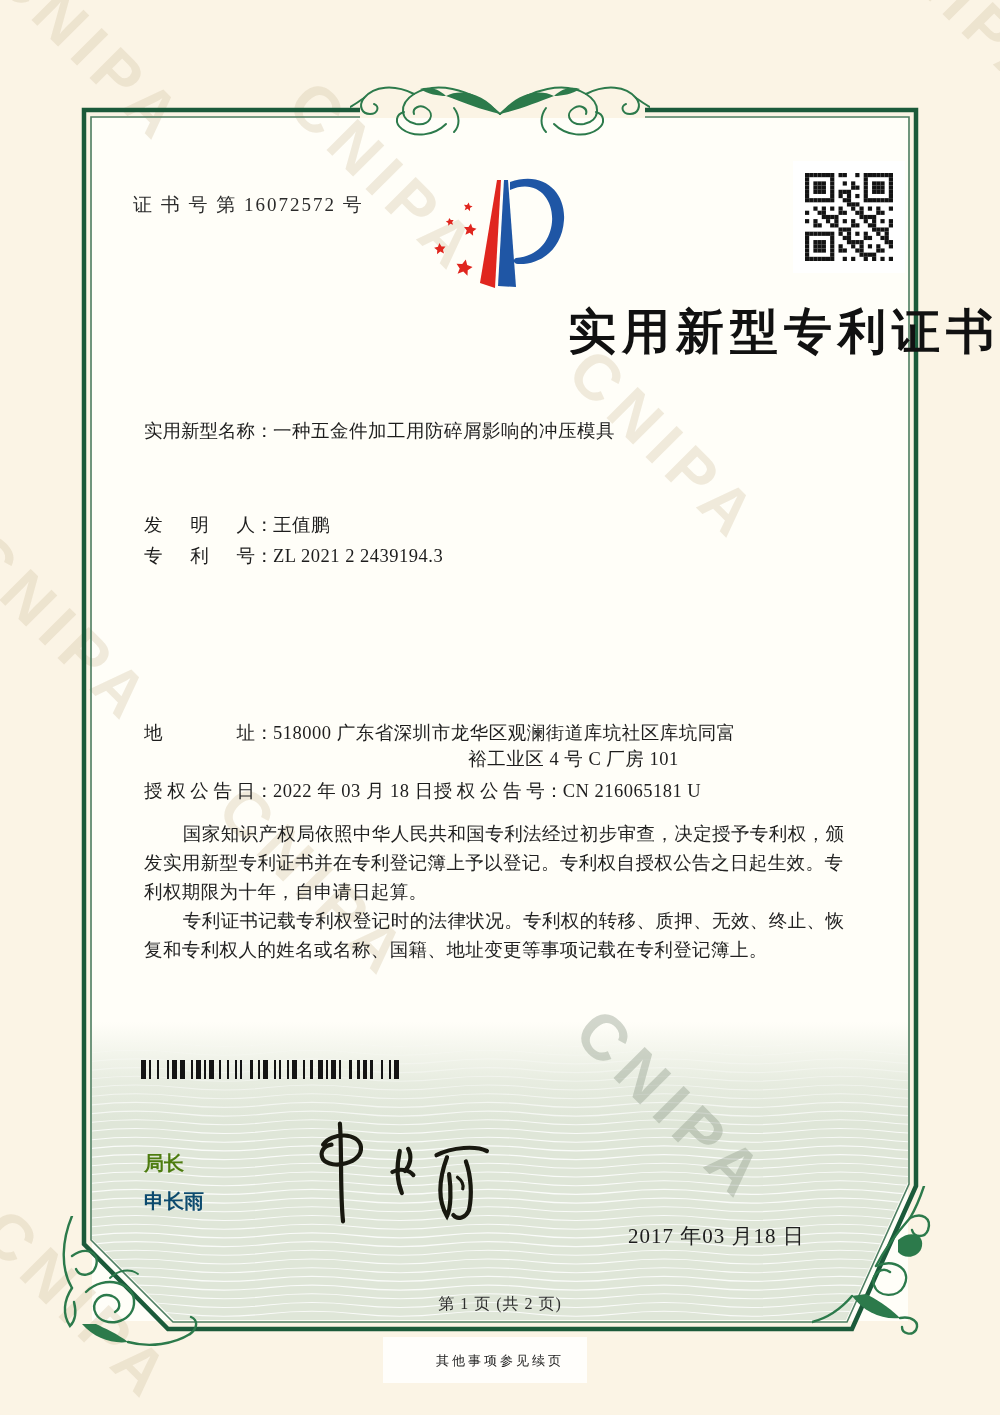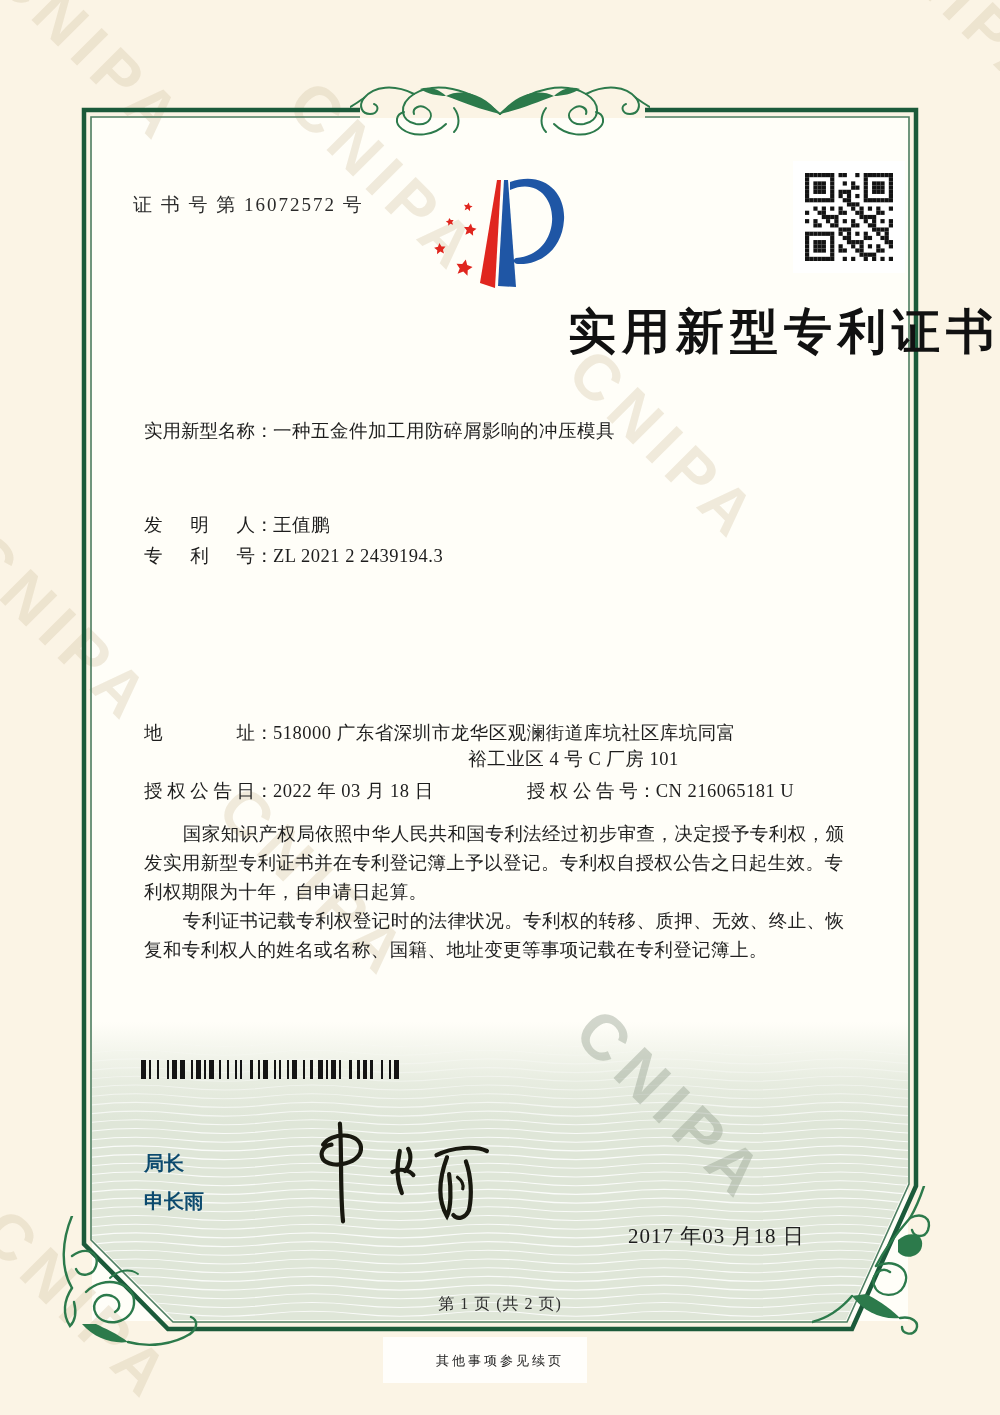--- a/index.html
+++ b/index.html
@@ -20,29 +20,29 @@
   
   .cert-no{left:133px;top:176px;font-size:19px;letter-spacing:2px;color:#2b2b2b;margin-top:16px;}
   .qr-box{left:793px;top:161px;width:112px;height:112px;background:#fff;}
   .logo{left:428px;top:170px;}
   .title{left:0;top:300px;width:1000px;text-align:right;font-size:48px;font-weight:700;letter-spacing:6px;color:#111;}
   
   .row{left:144px;width:730px;font-size:18.5px;line-height:26px;white-space:nowrap;}
   .lbl{display:inline-block;width:111px;text-align:justify;text-align-last:justify;vertical-align:top;}
   .colon{display:inline-block;width:18px;vertical-align:top;}
   .val{letter-spacing:.5px;text-align:center;}
-  .lbl2{display:inline-block;width:111px;text-align:justify;text-align-last:justify;vertical-align:top;margin-left:93px;}
+  .lbl2{display:inline-block;width:111px;text-align:justify;text-align-last:justify;vertical-align:top;}
   .addr2{display:block;margin-left:129px;}
   
   .paras{left:144px;top:820px;width:714px;font-size:18.5px;line-height:29px;letter-spacing:.4px;color:#222;}
   .paras p{margin:0;text-indent:2.1em;}
   
   .barcode{left:141px;top:1060px;width:260px;height:19px;}
   .barcode div{position:absolute;top:0;height:19px;background:#141414;}
-  .signer-title{left:144px;top:1150px;font-family:"Liberation Sans",sans-serif;font-size:20px;font-weight:600;color:#0c4a6e;}
+  .signer-title{left:144px;top:1150px;font-family:"Liberation Sans",sans-serif;font-size:20px;font-weight:600;color:#4d7c0f;}
   .signer-name{left:144px;top:1188px;font-family:"Liberation Sans",sans-serif;font-size:20px;font-weight:600;color:#0c4a6e;}
   .issue-date{left:628px;top:1222px;font-size:21px;letter-spacing:1px;}
   .page-ind{left:0;top:1294px;width:1000px;text-align:center;font-size:16px;letter-spacing:1px;color:#2e2e2e;}
   .footer-box{left:383px;top:1337px;width:204px;height:46px;background:#fffefb;z-index:5;}
   .footer-note{left:0;top:1352px;width:1000px;text-align:center;font-size:13px;letter-spacing:3px;color:#222;z-index:6;}
 </style>
 </head>
 <body>
 
 <div class="sheet">

